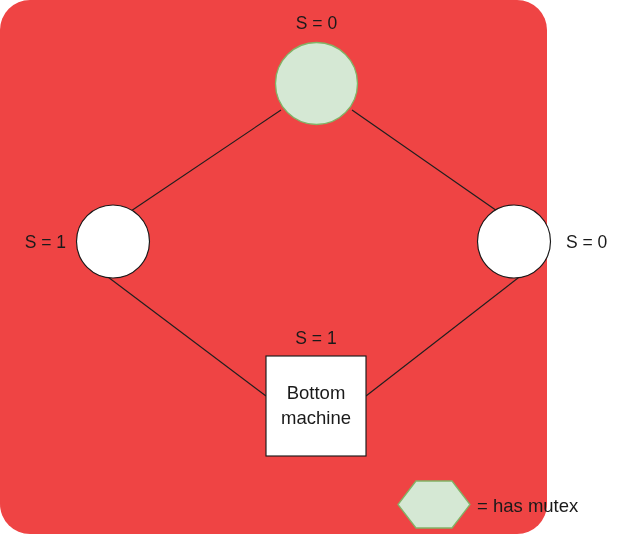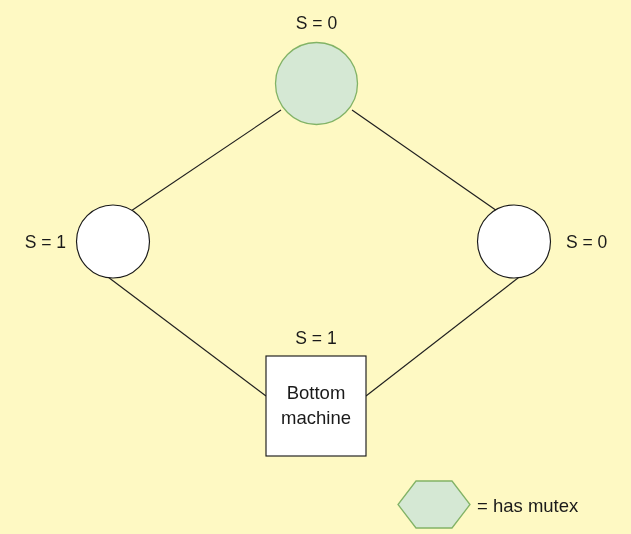--- a/index.html
+++ b/index.html
@@ -8,23 +8,24 @@
     background: #ffffff;
   }
   body {
     width: 631px;
     height: 534px;
     overflow: hidden;
     font-family: "Liberation Sans", sans-serif;
   }
   #canvas-root {
     position: relative;
-    width: 631px;
+    width: 547px;
     height: 534px;
-    background: #fef9c3;
+    background: #ef4444;
+    border-radius: 30px;
   }
   svg#diagram {
     display: block;
     width: 631px;
     height: 534px;
   }
   .edge-line {
     stroke: #1f1f1f;
     stroke-width: 1.15;
     fill: none;

